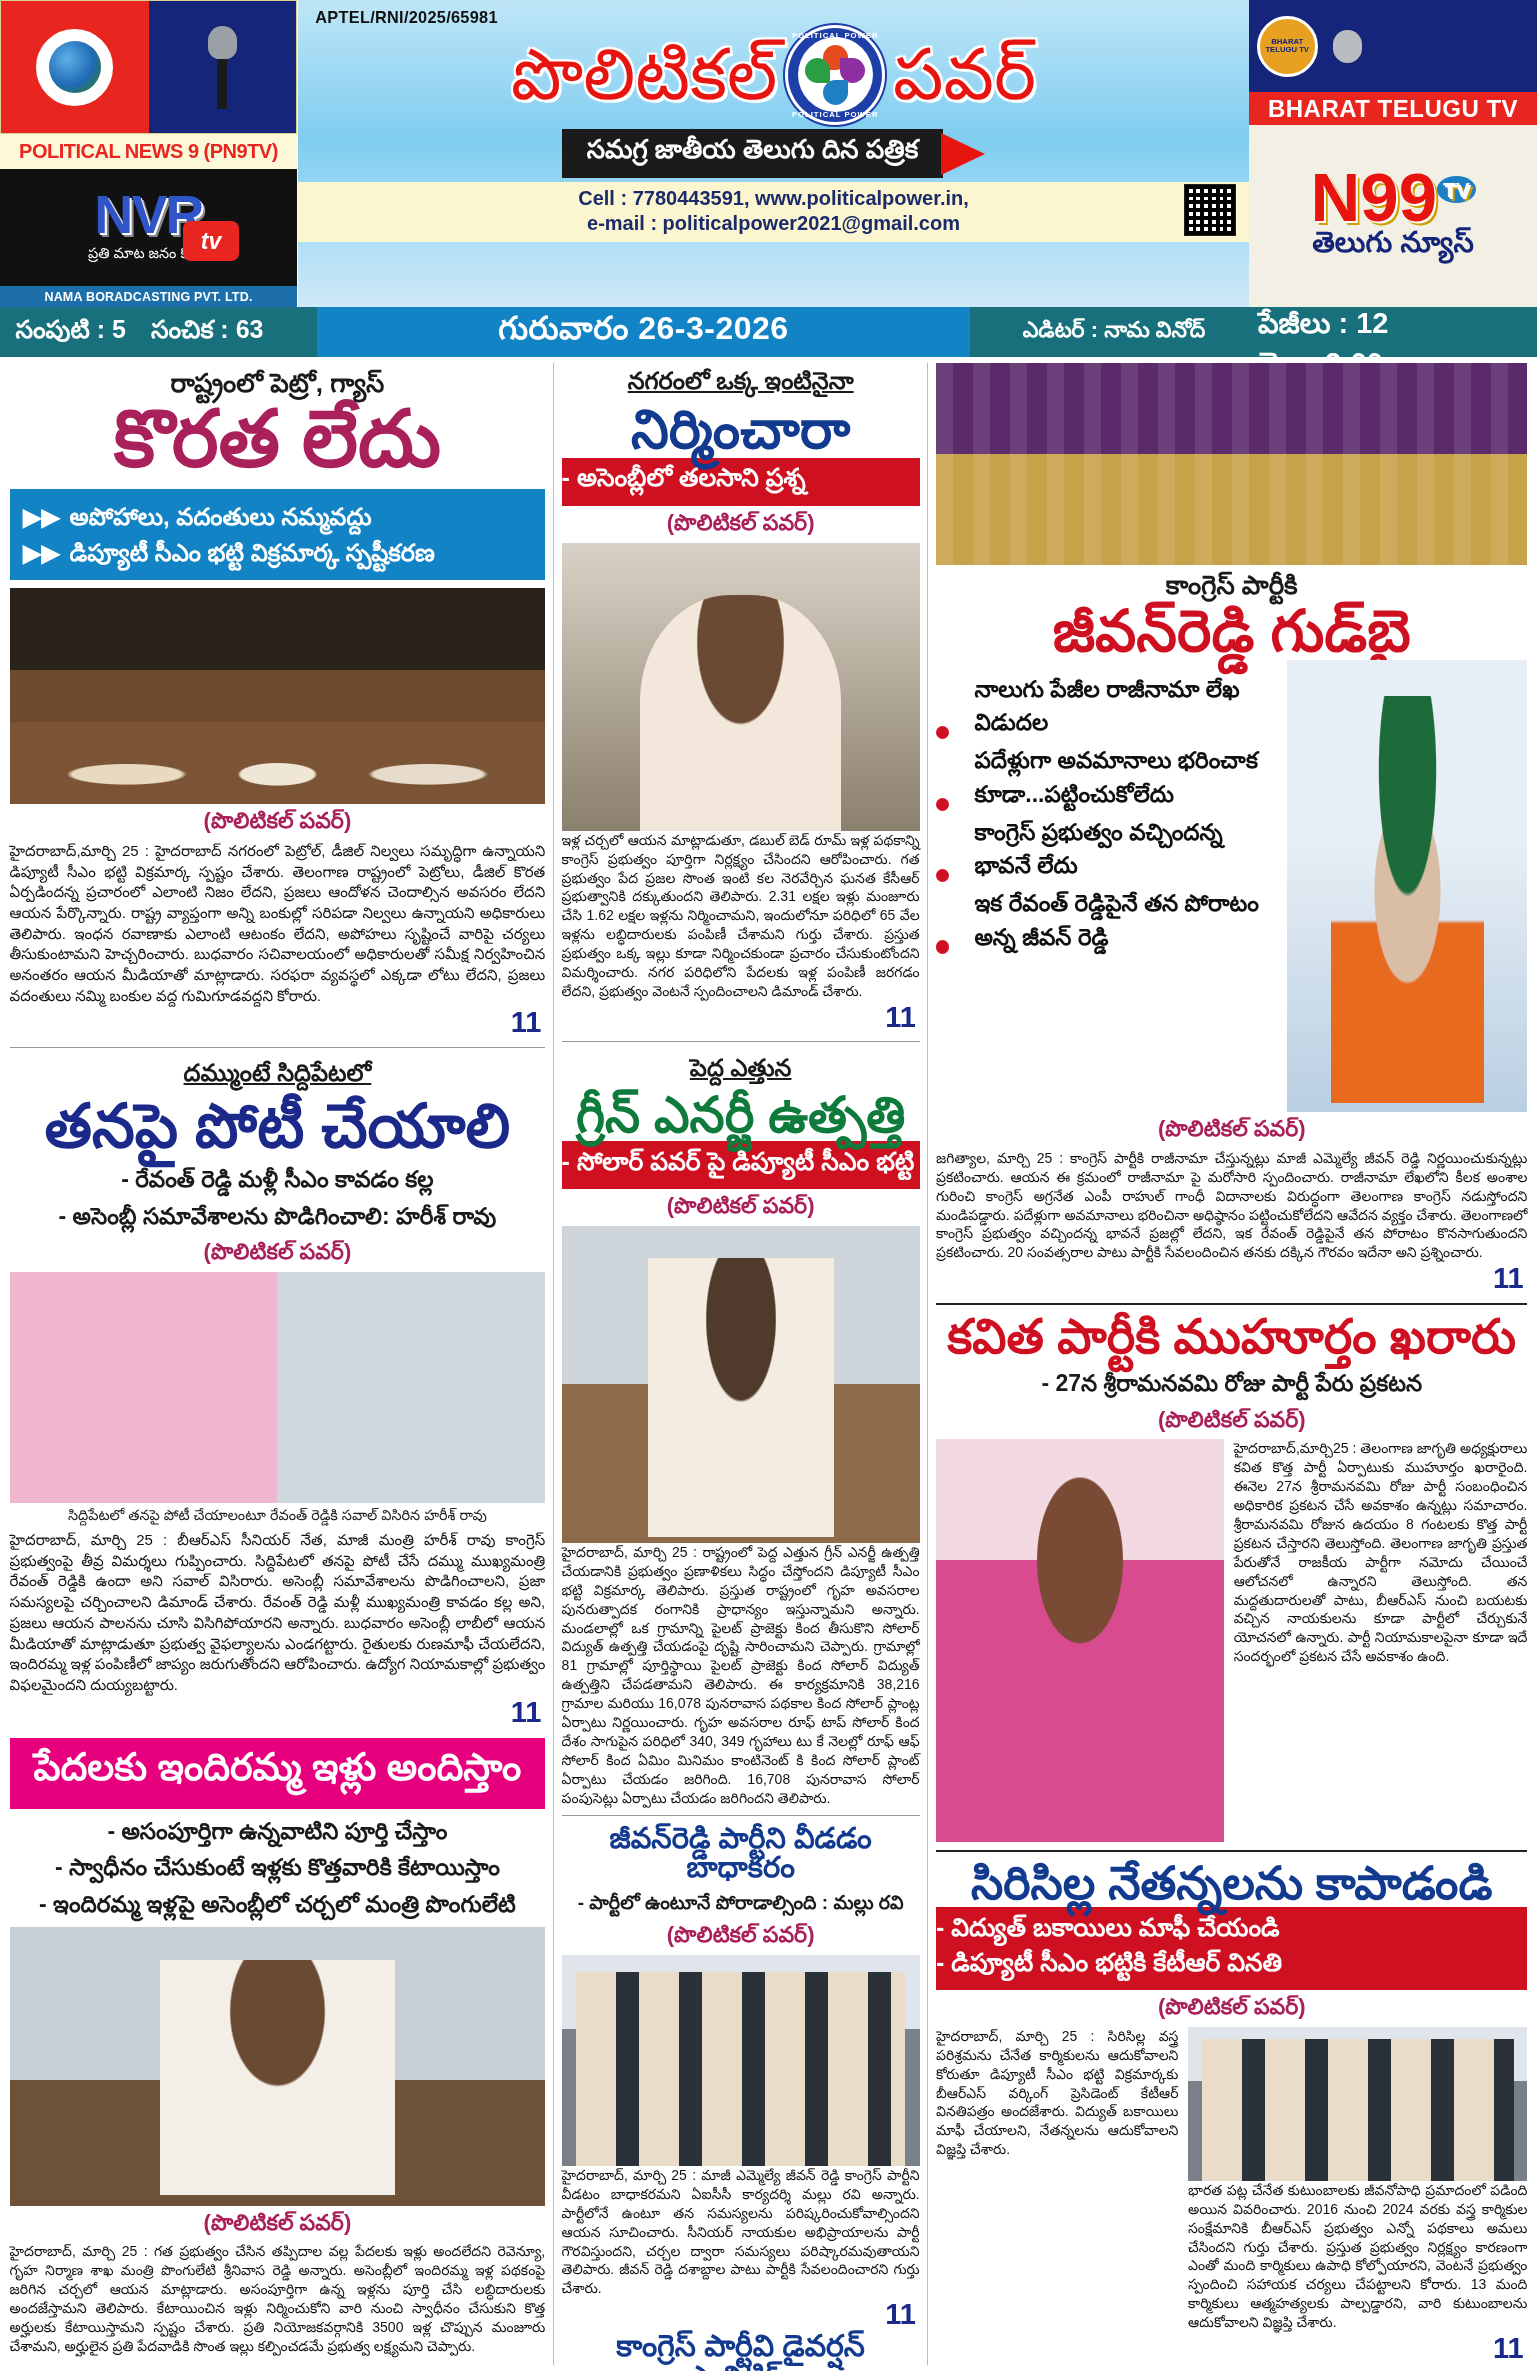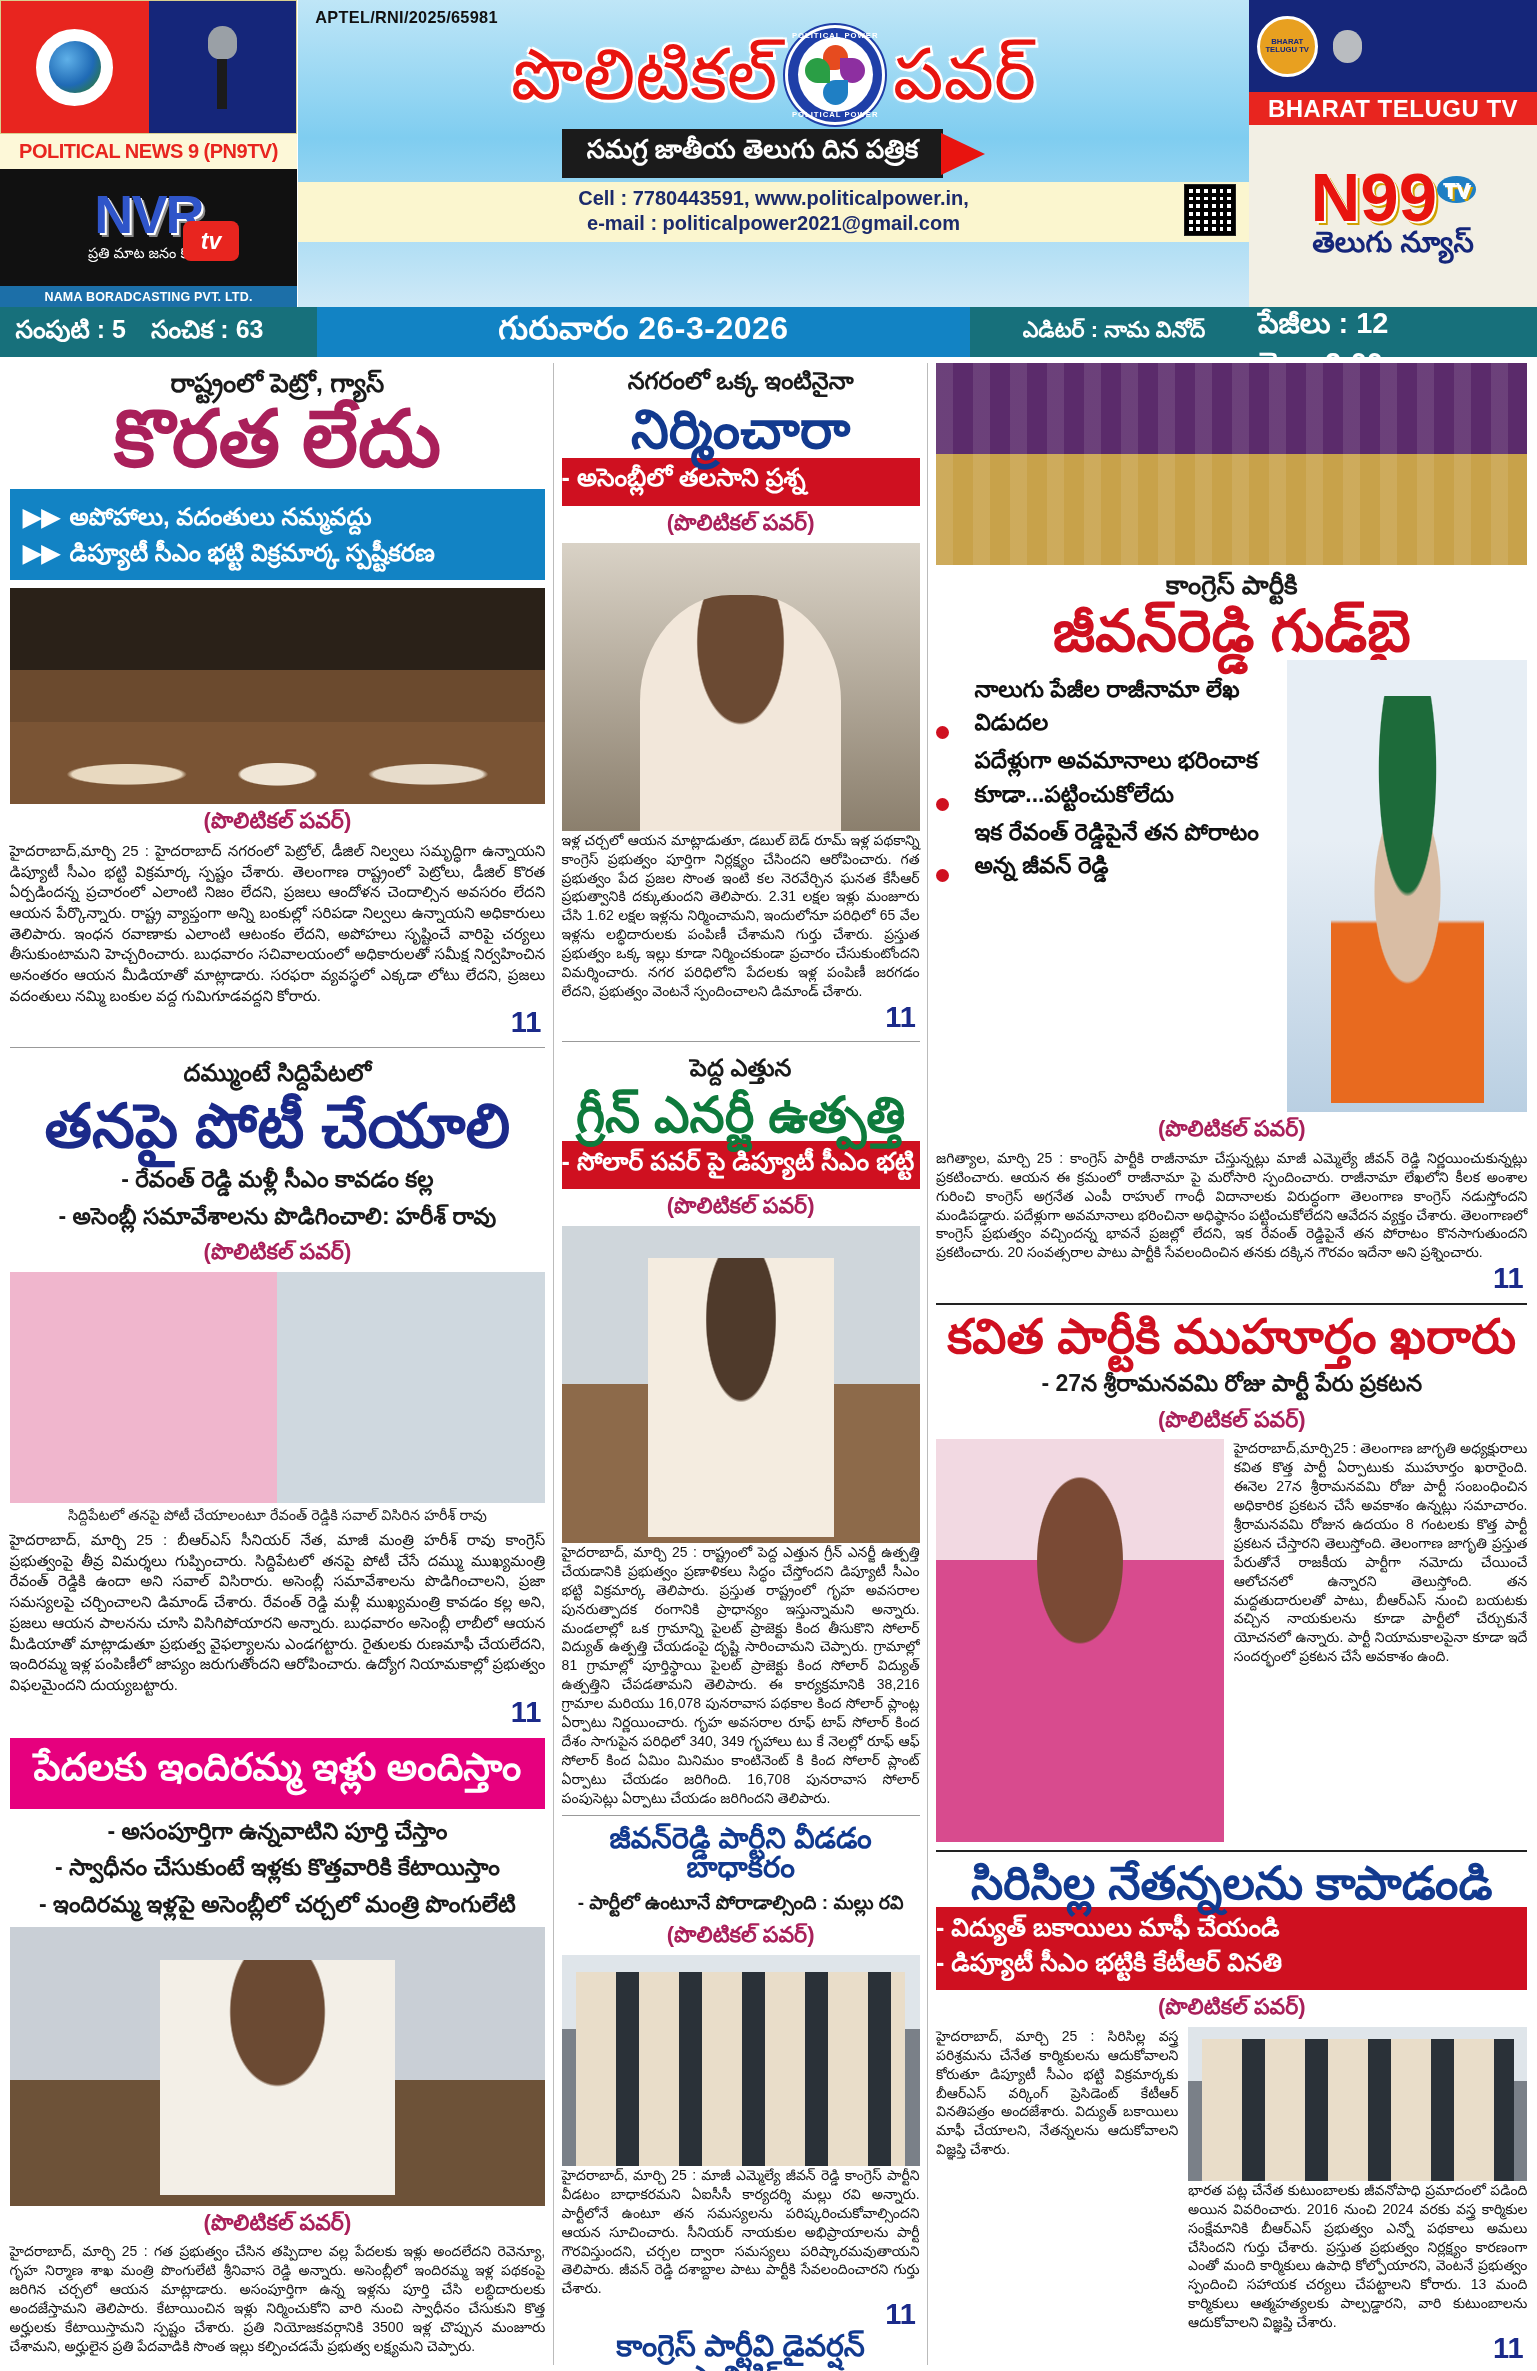--- a/index.html
+++ b/index.html
@@ -93,21 +93,21 @@
 
   
   .body-grid { display:flex; width:1537px; padding:5.8px 9.6px 0 9.6px; gap:7.7px; height:2008px; }
   .col { display:flex; flex-direction:column; }
   .col-left  { width: 538px; }
   .col-mid   { width: 377px; border-left:1px solid #bbb; border-right:1px solid #bbb; padding:0 7.7px;}
   .col-right { width: 594px; }
 
   
   .kicker { text-align:center; font-size:26px; font-weight:bold; color:#1b1b1b; line-height:1.1; margin:5.8px 0 1.9px;}
-  .kicker-c { text-align:center; font-size:24px; font-weight:bold; color:#1b1b1b; margin:3.8px 0 1.9px;}
+  .kicker-c { text-align:center; font-size:24px; font-weight:bold; color:#1b1b1b; margin:3.8px 0 1.9px;text-decoration:underline;}
   .bighead { text-align:center; font-weight:bold; line-height:1.02; }
   .bighead.maroon { color:#a9205a; font-size:79px; }
   .bighead.navy   { color:#1b2a8a; font-size:61px; }
   .bighead.blue   { color:#123a8f; font-size:54px; }
   .bighead.red    { color:#cf1020; font-size:58px; }
   .bighead.green  { color:#0e7a3c; font-size:50px; }
 
   .bullets-blue { background:#1283c4; color:#fff; padding:9.6px 13.4px; margin:9.6px 0 7.7px;
      font-size:24px; font-weight:bold; line-height:1.5;}
   .bullets-blue div { display:flex; gap:9.6px; align-items:flex-start;}
@@ -380,20 +380,24 @@
             <div>
                 <span class="dot"></span>
               <span class="t">నాలుగు పేజీల రాజీనామా లేఖ విడుదల</span>
               </div>
             <div>
                 <span class="dot"></span>
               <span class="t">పదేళ్లుగా అవమానాలు భరించాక కూడా...పట్టించుకోలేదు</span>
               </div>
             <div>
                 <span class="dot"></span>
+              <span class="t">కాంగ్రెస్ ప్రభుత్వం వచ్చిందన్న భావనే లేదు</span>
+              </div>
+            <div>
+                <span class="dot"></span>
               <span class="t">ఇక రేవంత్ రెడ్డిపైనే తన పోరాటం అన్న జీవన్ రెడ్డి</span>
               </div>
           </div>
           <div class="photo farmer" style="width:240px"></div>
         </div>
 
         <div class="byline">(పొలిటికల్ పవర్)</div>
         <div class="bodytext sm">జగిత్యాల, మార్చి 25 : కాంగ్రెస్ పార్టీకి రాజీనామా చేస్తున్నట్లు మాజీ ఎమ్మెల్యే జీవన్ రెడ్డి నిర్ణయించుకున్నట్లు ప్రకటించారు. ఆయన ఈ క్రమంలో రాజీనామా పై మరోసారి స్పందించారు. రాజీనామా లేఖలోని కీలక అంశాల గురించి కాంగ్రెస్ అగ్రనేత ఎంపీ రాహుల్ గాంధీ విదానాలకు విరుద్ధంగా తెలంగాణ కాంగ్రెస్ నడుస్తోందని మండిపడ్డారు. పదేళ్లుగా అవమానాలు భరించినా అధిష్ఠానం పట్టించుకోలేదని ఆవేదన వ్యక్తం చేశారు. తెలంగాణలో కాంగ్రెస్ ప్రభుత్వం వచ్చిందన్న భావనే ప్రజల్లో లేదని, ఇక రేవంత్ రెడ్డిపైనే తన పోరాటం కొనసాగుతుందని ప్రకటించారు. 20 సంవత్సరాల పాటు పార్టీకి సేవలందించిన తనకు దక్కిన గౌరవం ఇదేనా అని ప్రశ్నించారు.</div>
         <div class="cont11">11</div>
       </div>

